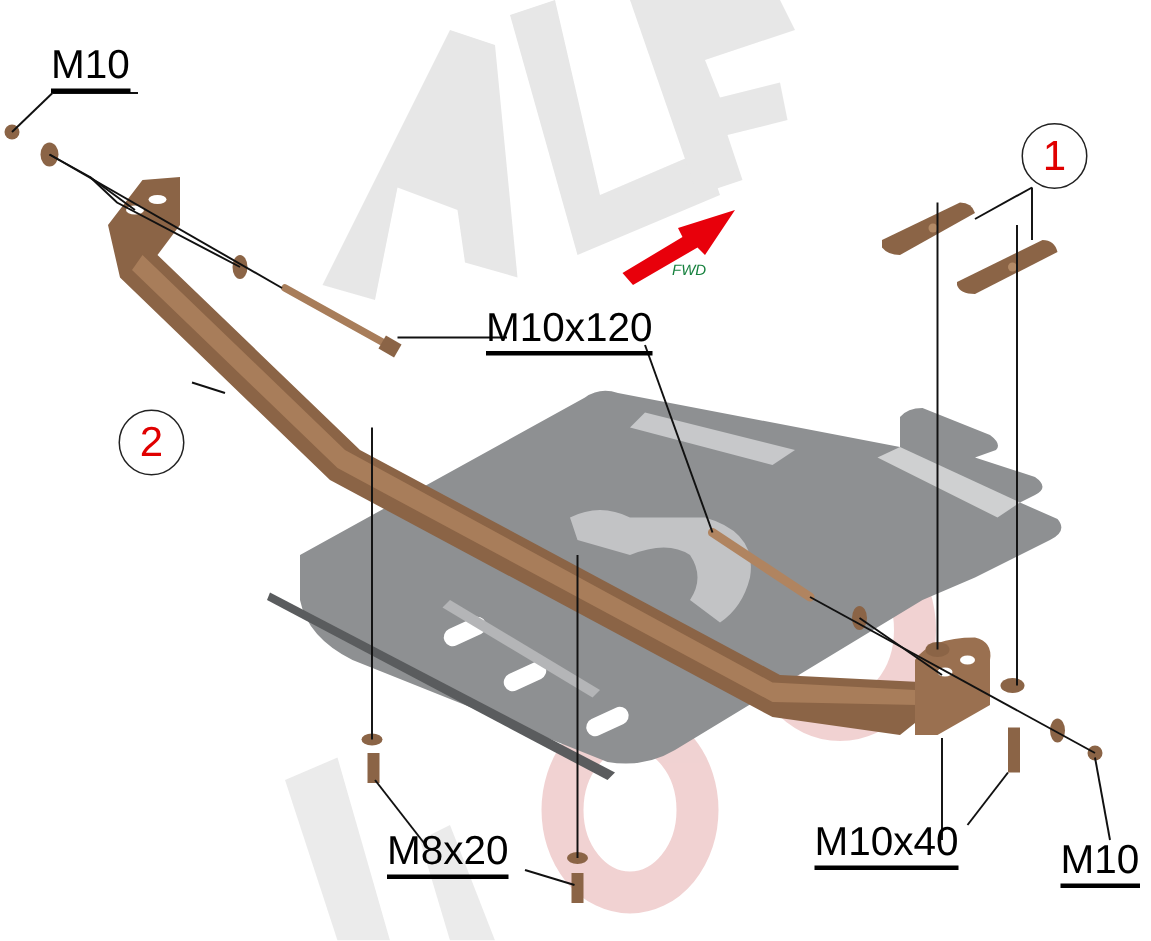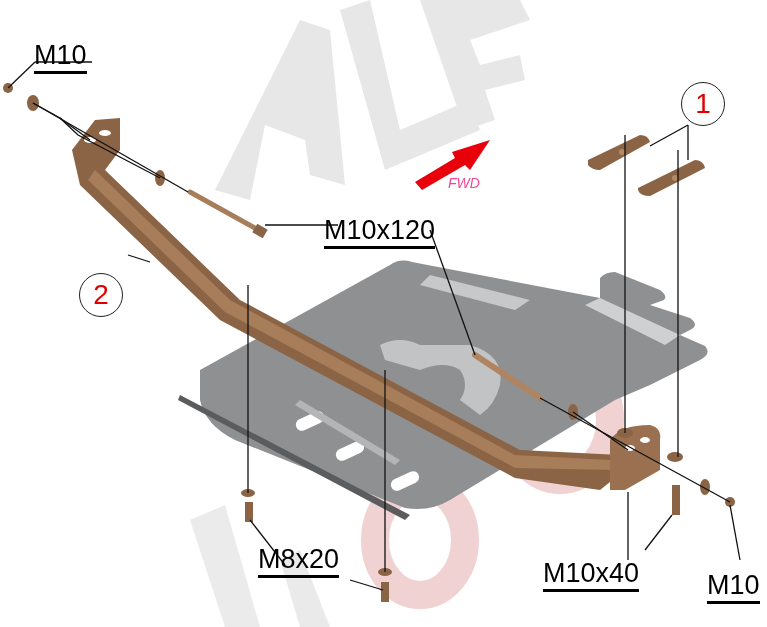--- a/index.html
+++ b/index.html
@@ -1,24 +1,24 @@
 <!DOCTYPE html>
 <html><head>
 <meta charset="utf-8">
 <style>
   html, body { margin: 0; padding: 0; background: #ffffff; }
   body { width: 767px; height: 627px; overflow: hidden; position: relative;
          font-family: "Liberation Sans", "DejaVu Sans", sans-serif; }
   #canvas { position: absolute; left: 0; top: 0; width: 767px; height: 627px; }
   .label { position: absolute; font-size: 27px; color: #000; line-height: 1; white-space: nowrap;
-           border-bottom: 3px solid #000; padding-bottom: 2px; letter-spacing: 0px; margin-top: 12px; }
+           border-bottom: 3px solid #000; padding-bottom: 2px; letter-spacing: 0px; }
   .callout { position: absolute; width: 42px; height: 42px; border: 1.5px solid #222; border-radius: 50%;
              background: #fff; color: #e00000; font-size: 28px; display: flex; align-items: center;
              justify-content: center; line-height: 1; }
-  .fwd { position: absolute; color: #ec4899; font-style: italic; font-size: 14px; }
+  .fwd { position: absolute; color: #15803d; font-style: italic; font-size: 10px; }
 </style>
 </head>
 <body>
 
 <svg id="canvas" viewBox="0 0 767 627" xmlns="http://www.w3.org/2000/svg">
 
   <g fill="#e3e3e3" opacity="0.85">
     <polygon points="215,190 300,20 330,30 345,185 310,175 305,140 265,125 250,200"></polygon>
     <polygon points="340,10 370,0 400,130 470,100 480,130 385,170"></polygon>
     <polygon points="420,0 520,0 530,20 470,40 480,65 520,55 525,80 485,90 495,120 465,130"></polygon>
@@ -109,20 +109,20 @@
     <line x1="730" y1="505" x2="740" y2="560"></line>
   </g>
 
   <g fill="#e8000b">
     <polygon points="415,182 455,158 452,152 490,140 470,170 465,165 422,190"></polygon>
   </g>
 </svg>
 
 <div class="label" style="left:34px; top:30px;">M10</div>
 <div class="label" style="left:324px; top:205px;">M10x120</div>
-<div class="label" style="left:258px; top:534px;">M8x20</div>
+<div class="label" style="left:258px; top:554px;">M8x20</div>
 <div class="label" style="left:543px; top:548px;text-align:right;">M10x40</div>
 <div class="label" style="left:707px; top:560px;">M10</div>
 
 <div class="callout" style="left:681px; top:82px;">1</div>
 <div class="callout" style="left:79px; top:273px;">2</div>
 
 <div class="fwd" style="left:448px; top:175px;">FWD</div>
 
 </body></html>

